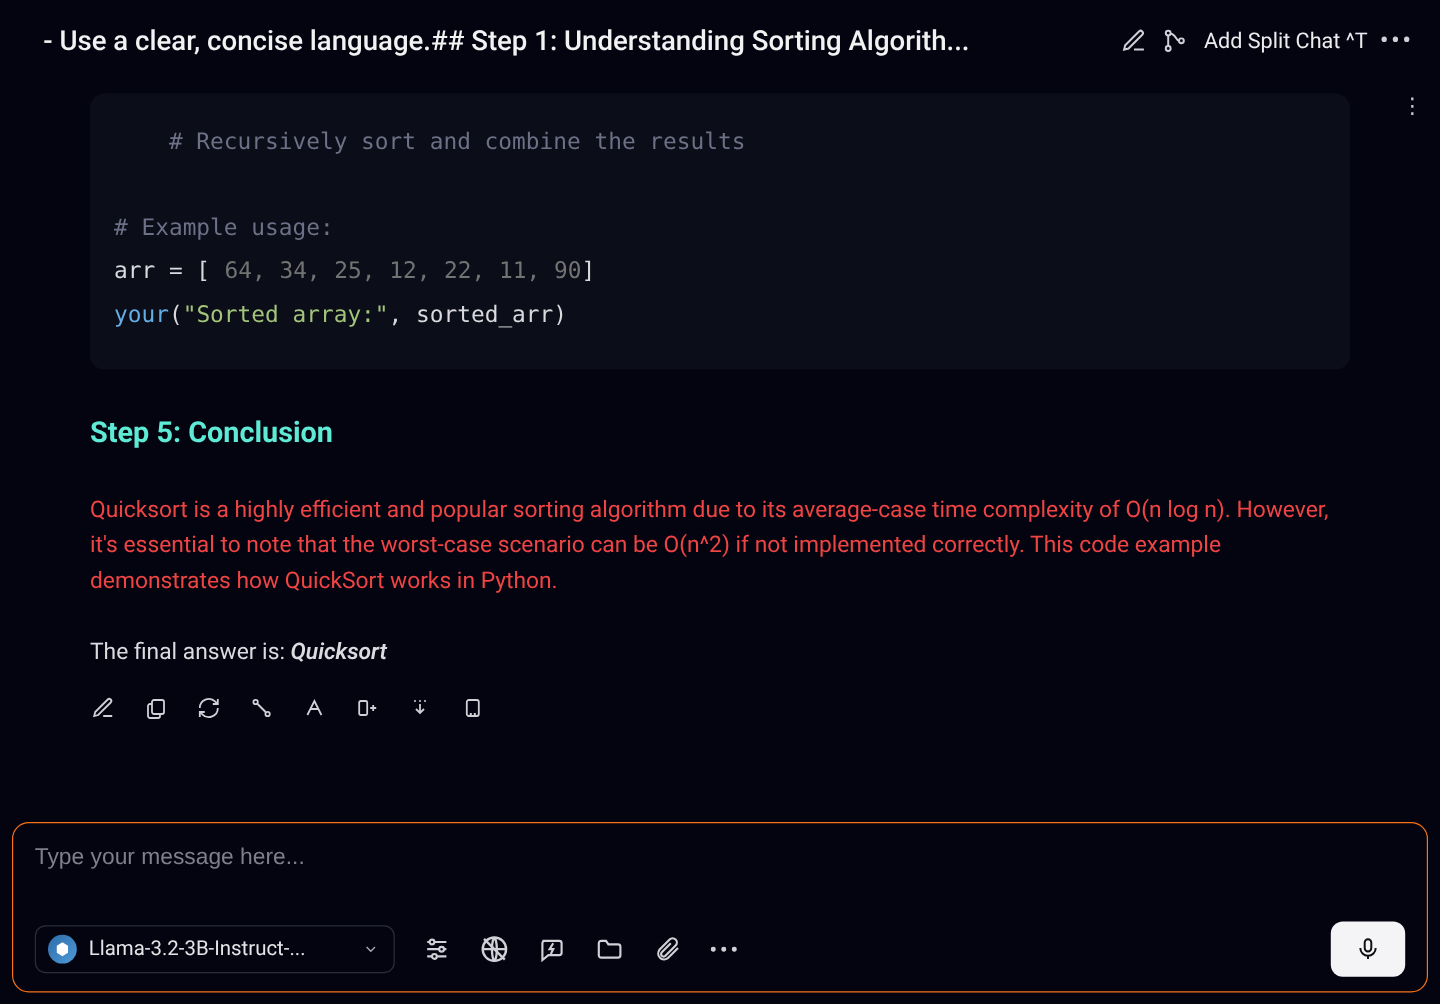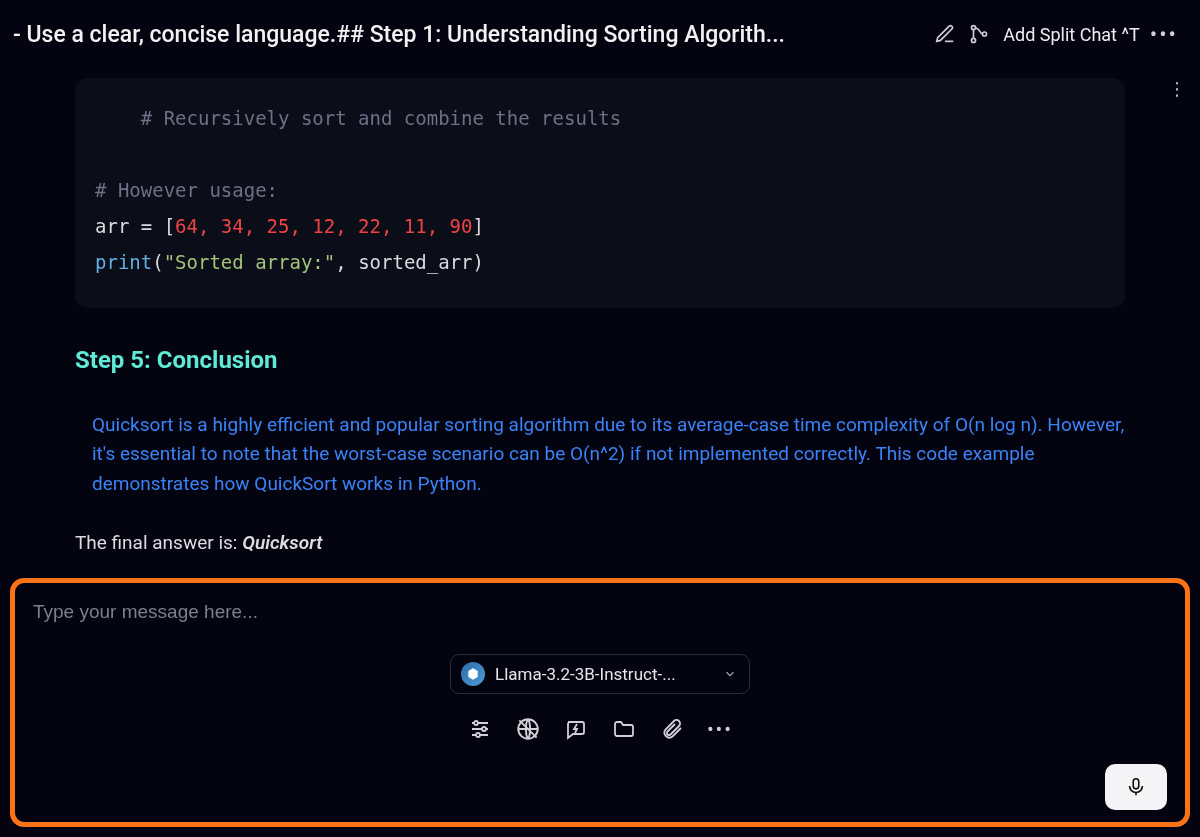--- a/index.html
+++ b/index.html
@@ -12,21 +12,21 @@
   overflow: hidden;
   display: flex;
   flex-direction: column;
 }
 
 
 .topbar {
   height: 68px;
   display: flex;
   align-items: center;
-  padding: 0 22px 0 13px;
+  padding: 0 22px 0 36px;
   gap: 10px;
 }
 .title {
   flex: 1;
   font-size: 23px;
   font-weight: 500;
   color: #f2f2f3;
   white-space: nowrap;
   overflow: hidden;
   text-overflow: ellipsis;
@@ -78,70 +78,68 @@
   font-family: "Menlo", "Consolas", monospace;
   font-size: 19px;
   line-height: 1.9;
   overflow-x: auto;
 }
 .code-line { white-space: pre; }
 .tok-cmt { color: #6d7086; }
 .tok-kw  { color: #d77f72; }
 .tok-fn  { color: #63aee4; }
 .tok-plain { color: #dadade; }
-.tok-num { color: #ef4444; }
+.tok-num { color: #737373; margin-left: 12px; }
 .tok-str { color: #a3c47b; }
 
 
 .heading {
   font-size: 24px;
   font-weight: 700;
   margin-bottom: 30px;
   color: #5eead4;
 }
 .para {
-  color: #3b82f6;
+  color: #ef4444;
   margin-bottom: 30px;
-  margin-left: 17px;
 }
 .final-line { color:#dcdce0; margin-bottom: 22px; }
 .final-answer-em { font-style: italic; font-weight:600; }
 
 
 .msg-actions {
   display: flex;
   gap: 22px;
   color: #d5d5da;
 }
 .msg-actions .icon-btn { width:22px; height:22px; }
 
 
 .inputbar {
   margin: 14px 10px 10px 10px;
-  border: 5px solid #f97316;
+  border: 1px solid #f97316;
   border-radius: 14px;
   padding: 18px 18px 12px 18px;
   display: flex;
   flex-direction: column;
-  gap: 31px;
+  gap: 42px;
 }
 .msginput {
   width: 100%;
   background: transparent;
   border: none;
   outline: none;
   color: #d6d6da;
   font-size: 19px;
 }
 .msginput::placeholder { color: #7e7f8a; }
 .inputbar-row2 {
   display: flex;
   align-items: center;
   gap: 22px;
-  flex-direction: column;
 }
 .model-chip {
   display: flex;
   align-items: center;
   gap: 10px;
   border: 1px solid #2a2c3c;
   border-radius: 9px;
   padding: 7px 12px 7px 10px;
   cursor: pointer;
   min-width: 300px;
@@ -194,23 +192,23 @@
     <div class="kebab">•••</div>
   </div>
 </div>
 
 <div class="content">
   <div class="side-vert-menu">⋮</div>
 
   <div class="code-block">
     <div class="code-line"><span class="tok-cmt">    # Recursively sort and combine the results</span></div>
     <div class="code-line">&nbsp;</div>
-    <div class="code-line"><span class="tok-cmt"># However usage:</span></div>
+    <div class="code-line"><span class="tok-cmt"># Example usage:</span></div>
     <div class="code-line"><span class="tok-plain">arr = [</span><span class="tok-num">64, 34, 25, 12, 22, 11, 90</span><span class="tok-plain">]</span></div>
-    <div class="code-line"><span class="tok-fn">print</span><span class="tok-plain">(</span><span class="tok-str">"Sorted array:"</span><span class="tok-plain">, sorted_arr)</span></div>
+    <div class="code-line"><span class="tok-fn">your</span><span class="tok-plain">(</span><span class="tok-str">"Sorted array:"</span><span class="tok-plain">, sorted_arr)</span></div>
   </div>
 
   <h2 class="heading">Step 5: Conclusion</h2>
 
   <p class="para">Quicksort is a highly efficient and popular sorting algorithm due to its average-case time complexity of O(n log n). However, it's essential to note that the worst-case scenario can be O(n^2) if not implemented correctly. This code example demonstrates how QuickSort works in Python.</p>
 
   <p class="final-line">
     <span>The final answer is: </span><span class="final-answer-em">Quicksort</span>
   </p>
 

